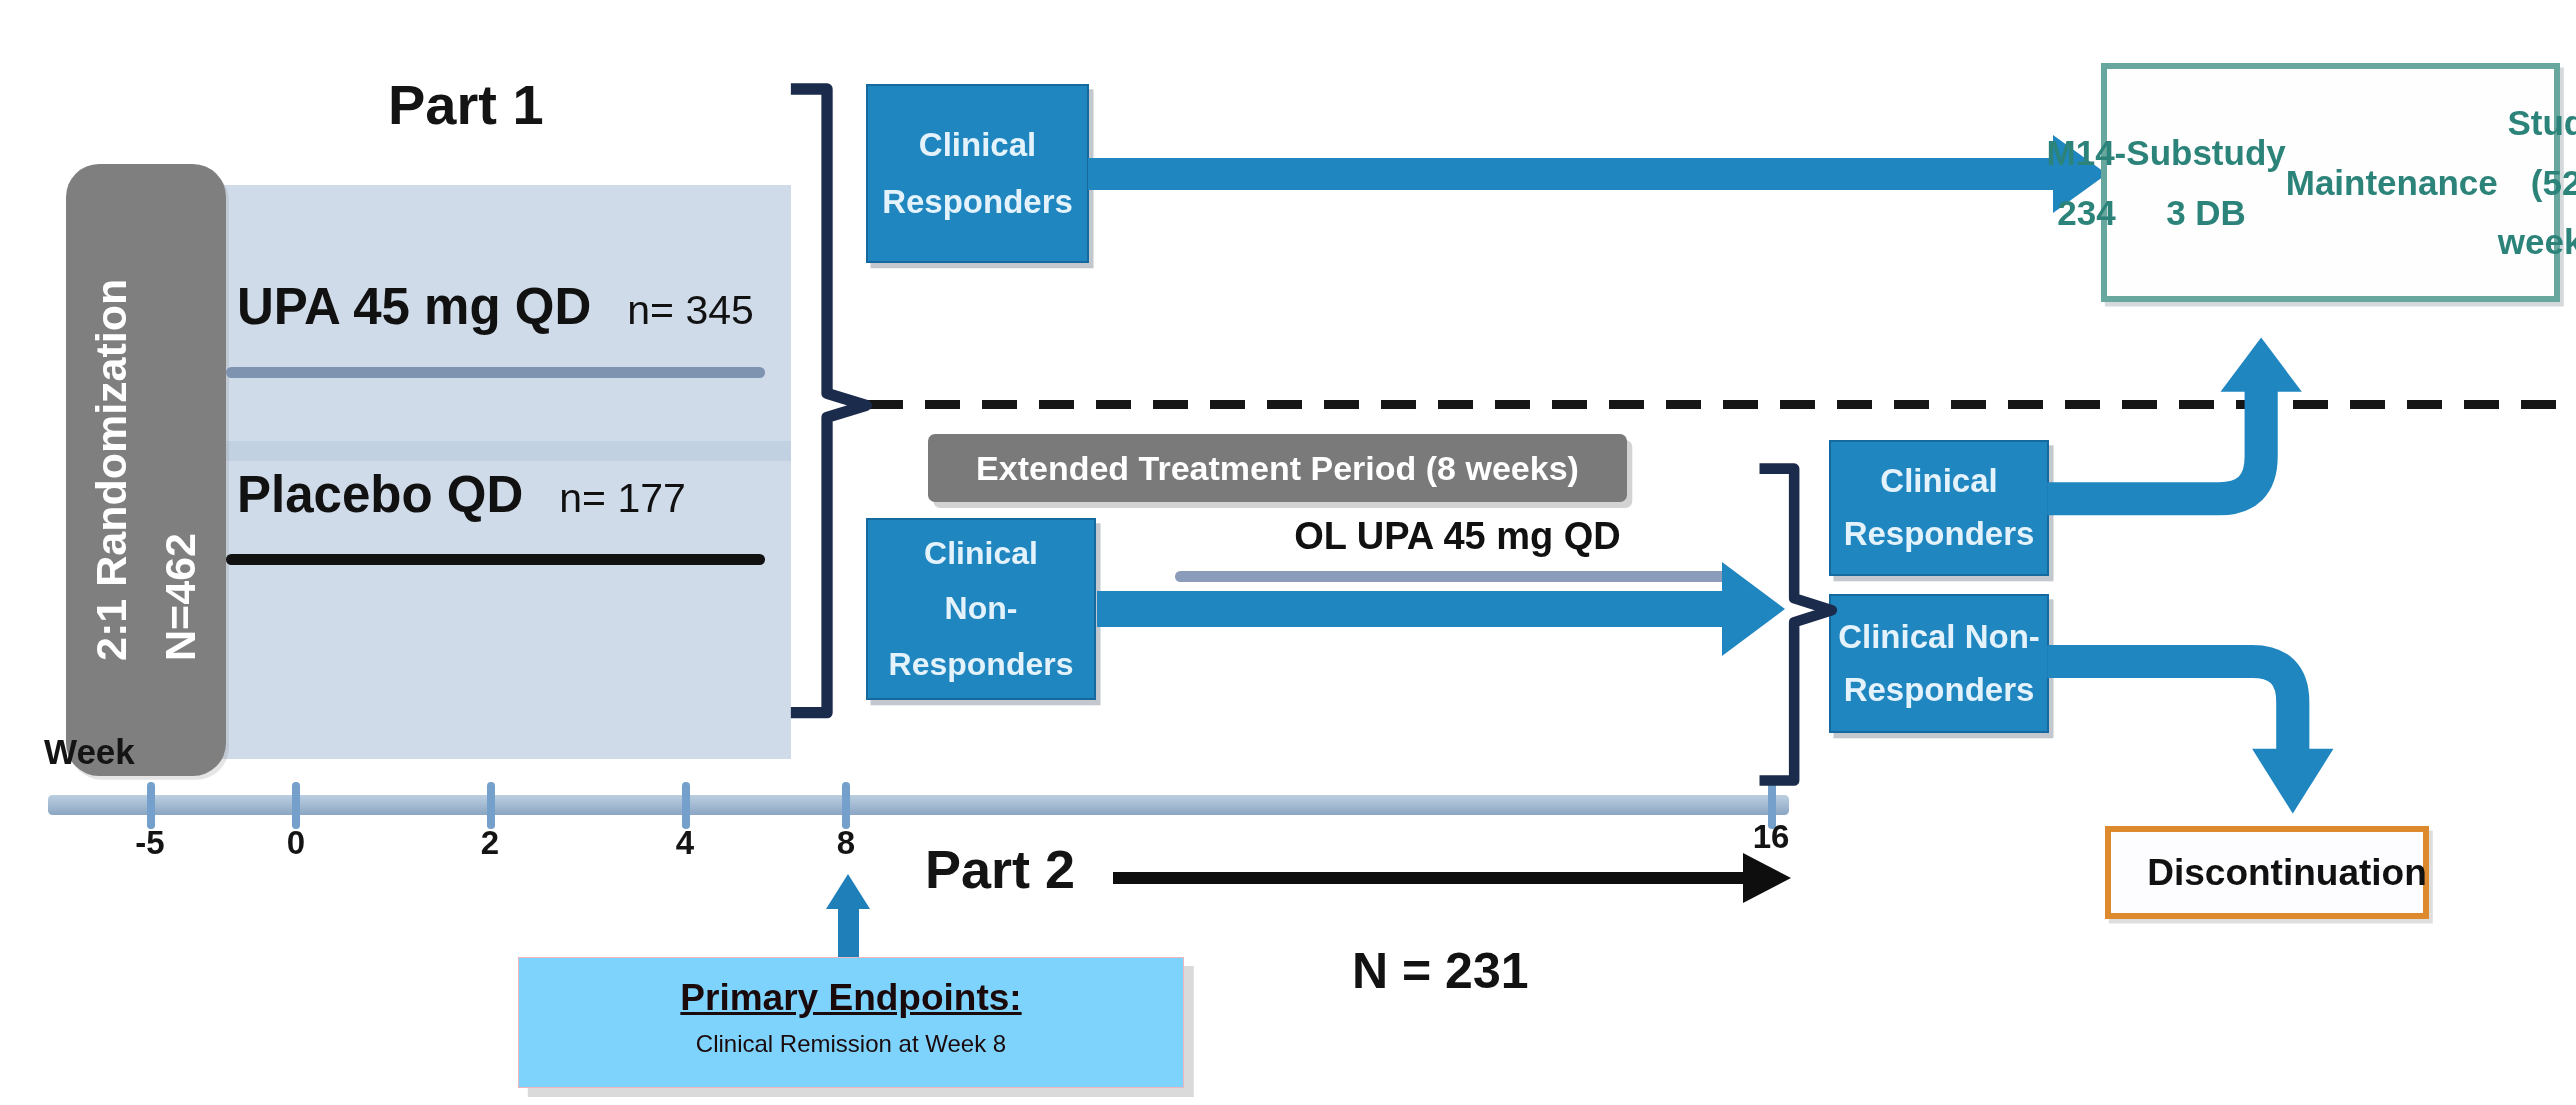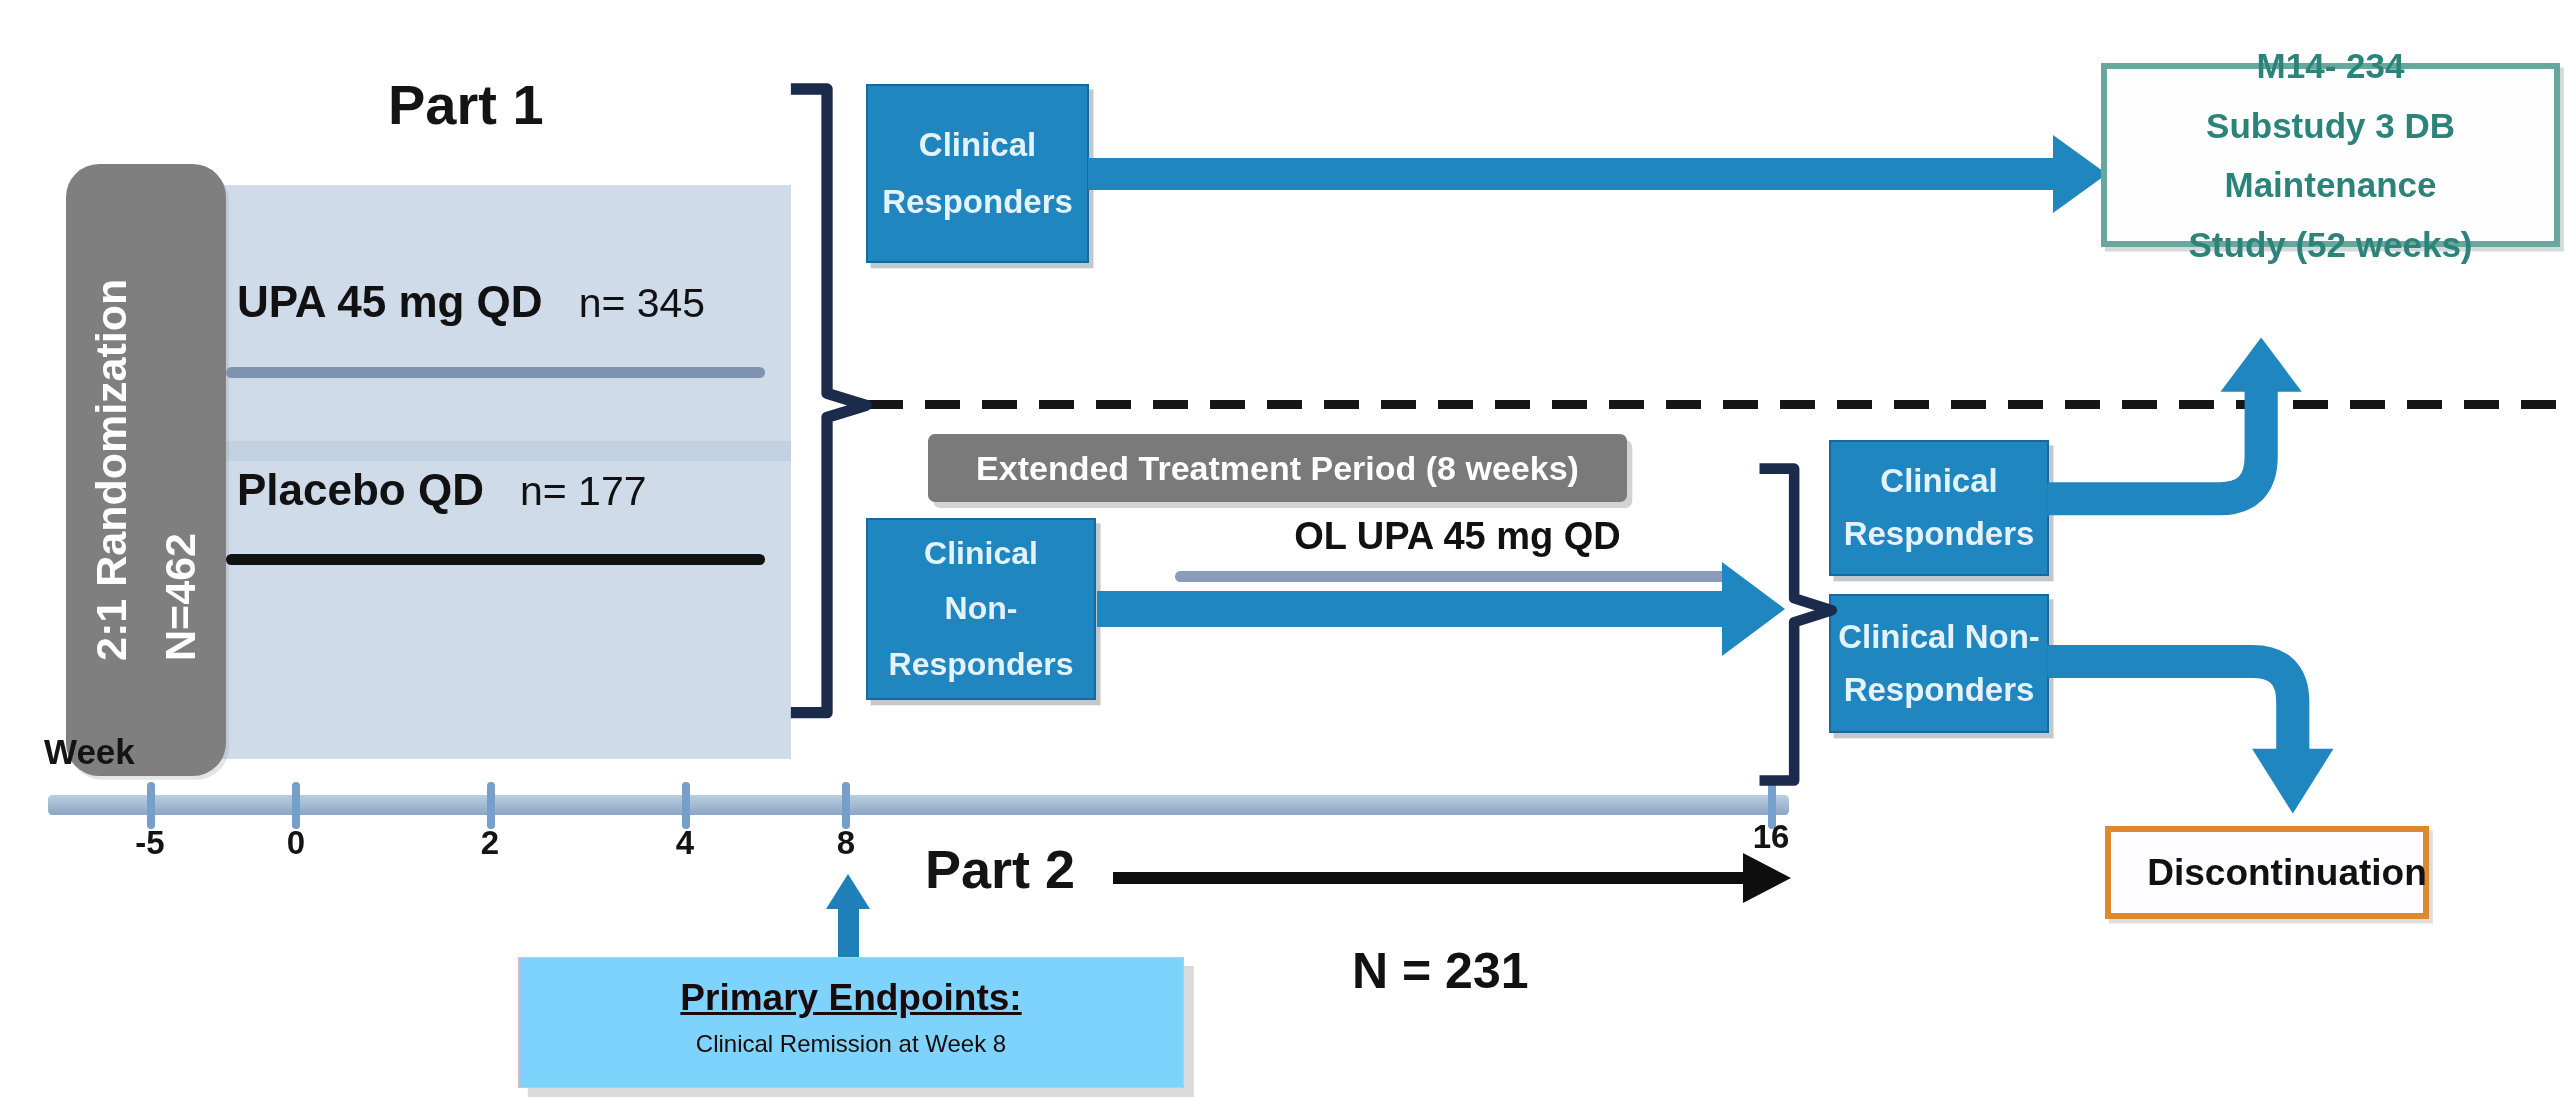--- a/index.html
+++ b/index.html
@@ -20,21 +20,21 @@
   #rand-box { left:66px; top:164px; width:160px; height:612px; background:#7f7f7f;
       border-radius:33px; display:flex; align-items:center; justify-content:center;
       box-shadow:3px 3.8px 0 rgba(150,150,150,0.25); }
   #rand-text { transform:rotate(-90deg); width:580px; color:#ffffff; font-weight:700;
       font-size:43px; line-height:1.6; text-align:left; white-space:nowrap; }
   #rand-text span { display:block; }
 
   .arm-row { color:#111; white-space:nowrap; }
   #arm-upa { left:237px; top:277px; }
   #arm-placebo { left:237px; top:465px; }
-  .arm-label { font-size:44px; font-weight:700; }
+  .arm-label { font-size:51px; font-weight:700; }
   .arm-n { font-size:41px; font-weight:400; margin-left:36px; }
   #upa-line { left:226px; top:367px; width:539px; height:10.5px; background:#7e93b0; border-radius:5.3px; }
   #placebo-line { left:226px; top:554px; width:539px; height:10.5px; background:#121212; border-radius:5.3px; }
 
   
   #dashed-divider { left:868px; top:400px; width:1708px; height:9px;
       background:repeating-linear-gradient(90deg,#161616 0 35px,transparent 35px 57px); }
 
   
   .bbox { background:#1f86c0; border:2.3px solid #16699f; color:#e4f2fb; font-weight:700;
@@ -47,23 +47,23 @@
   #box-cnr2 { left:1829px; top:594px; width:220px; height:139px; font-size:33px; line-height:1.6; }
 
   
   #arrow1-shaft { left:1088px; top:158px; width:967px; height:32px; background:#1f86c0; }
   #arrow1-head { left:2053px; top:135px; width:0; height:0;
       border-top:39px solid transparent; border-bottom:39px solid transparent; border-left:54px solid #1f86c0; }
   #arrow2-shaft { left:1097px; top:591px; width:627px; height:36px; background:#1f86c0; }
   #arrow2-head { left:1722px; top:562px; width:0; height:0;
       border-top:47px solid transparent; border-bottom:47px solid transparent; border-left:63px solid #1f86c0; }
 
-  #m14-box { left:2101px; top:63px; width:459px; height:184px; background:#fefefe;
+  #m14-box { left:2101px; top:63px; width:459px; height:239px; background:#fefefe;
       border:6.8px solid #68a79e; color:#2c837a; font-weight:700; font-size:35px; line-height:1.7;
-      display:flex; flex-direction:column; justify-content:center; align-items:center; text-align:center;
+      display:flex; flex-direction:row; justify-content:center; align-items:center; text-align:center;
       box-shadow:3.8px 4.5px 0 rgba(150,160,165,0.4); }
   #m14-box span { display:block; }
 
   #extended-box { left:928px; top:434px; width:699px; height:68px; background:#7a7a7a;
       border-radius:7px; color:#ffffff; font-weight:700; font-size:34px;
       display:flex; justify-content:center; align-items:center;
       box-shadow:5.3px 6px 0 rgba(130,130,130,0.35); }
 
   #ol-label { left:1179px; top:515px; width:557px; text-align:center;
       font-size:38px; font-weight:700; color:#111; }

